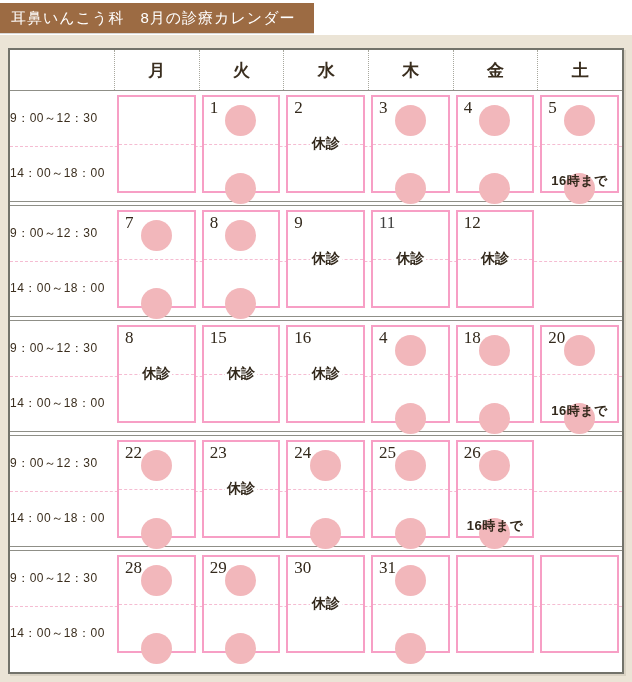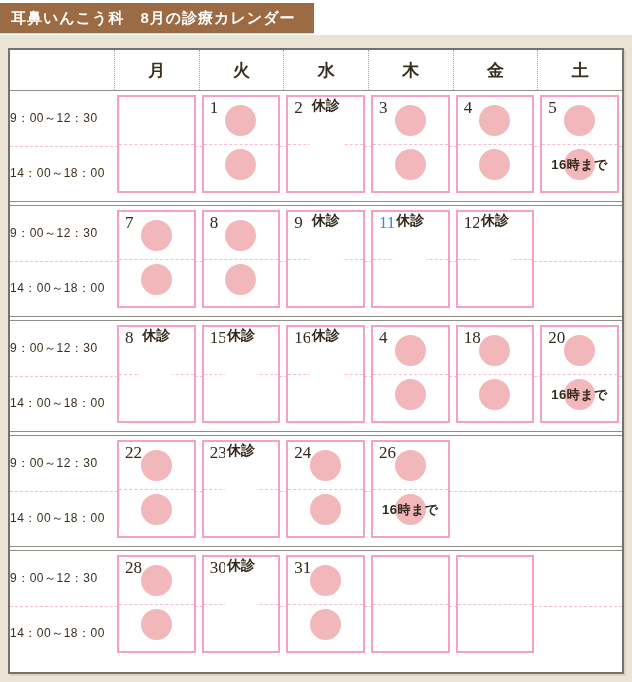--- a/index.html
+++ b/index.html
@@ -9,21 +9,21 @@
     font-family:"Liberation Sans", sans-serif;
     color:#33291c;
   }
   .beige-bg {
     position:absolute; top:35px; left:0; width:632px; height:647px;
     background:#ebe4d6;
   }
   .titlebar {
     position:absolute; top:3px; left:0; height:30px;
     background:#9c6b43; color:#ffffff;
-    font-size:15px; font-weight:bold; line-height:30px;
+    font-size:15px; font-weight:normal; line-height:30px;
     padding:0 18px 0 11px; letter-spacing:1px; white-space:nowrap;
     box-shadow:0 1px 0 rgba(0,0,0,0.15);
     z-index:3;
   }
   .calendar {
     position:absolute; left:8px; top:48px; width:616px; height:626px;
     box-sizing:border-box; border:2px solid #73736b; background:#ffffff;
     display:flex; flex-direction:column;
     box-shadow:2px 2px 0 rgba(90,80,60,0.12);
   }
@@ -64,34 +64,34 @@
   }
   .day::before {
     content:""; position:absolute; left:0; right:0; top:47px;
     border-top:1px dashed #f5bcd2; z-index:0;
   }
   .date {
     position:absolute; top:1px; left:6px; z-index:2;
     font-family:"Liberation Serif", serif;
     font-size:17px; color:#33291c; line-height:1.2;
   }
-  .date.red { color:#3b82f6; }
+  .date.red { color:#404040; }
   .slot {
     position:absolute; left:0; right:0; height:47px;
     display:flex; align-items:center; justify-content:center; z-index:1;
   }
   .slot-am { top:0; }
-  .slot-pm { top:44px; }
+  .slot-pm { top:60px;align-items:flex-end; }
   .dot {
     width:31px; height:31px; border-radius:50%;
     background:#f2b7bb;
   }
   .closed-wrap {
     position:absolute; inset:0; z-index:2;
-    display:flex; justify-content:center;
+    display:flex; align-items:center; justify-content:center;
   }
   .closed-wrap span {
     background:#ffffff; padding:0 2px;
     font-size:14px; font-weight:bold; color:#33291c;
   }
   .until {
     position:absolute; left:0; right:0; top:50%; transform:translateY(-50%);
     text-align:center; font-size:13px; font-weight:bold; color:#33291c;
     z-index:2; letter-spacing:0.5px;
   }
@@ -277,36 +277,54 @@
         <div class="day">
           <div class="date">24</div>
           <div class="slot slot-am">
             <div class="dot"></div>
           </div>
           <div class="slot slot-pm">
             <div class="dot"></div>
           </div>
         </div>
         <div class="day">
+          <div class="date">25</div>
+          <div class="slot slot-am">
+            <div class="dot"></div>
+          </div>
+          <div class="slot slot-pm">
+            <div class="dot"></div>
+          </div>
+        </div>
+        <div class="day">
           <div class="date">26</div>
           <div class="slot slot-am">
             <div class="dot"></div>
           </div>
           <div class="slot slot-pm">
             <div class="dot"></div>
             <div class="until">16時まで</div>
           </div>
         </div>
       </div><div class="week last">
         <div class="time-col">
           <div class="t-slot">9：00～12：30</div>
           <div class="t-slot">14：00～18：00</div>
         </div>
         <div class="day">
           <div class="date">28</div>
+          <div class="slot slot-am">
+            <div class="dot"></div>
+          </div>
+          <div class="slot slot-pm">
+            <div class="dot"></div>
+          </div>
+        </div>
+        <div class="day">
+          <div class="date">29</div>
           <div class="slot slot-am">
             <div class="dot"></div>
           </div>
           <div class="slot slot-pm">
             <div class="dot"></div>
           </div>
         </div>
         <div class="day">
           <div class="date">30</div>
           <div class="closed-wrap">

